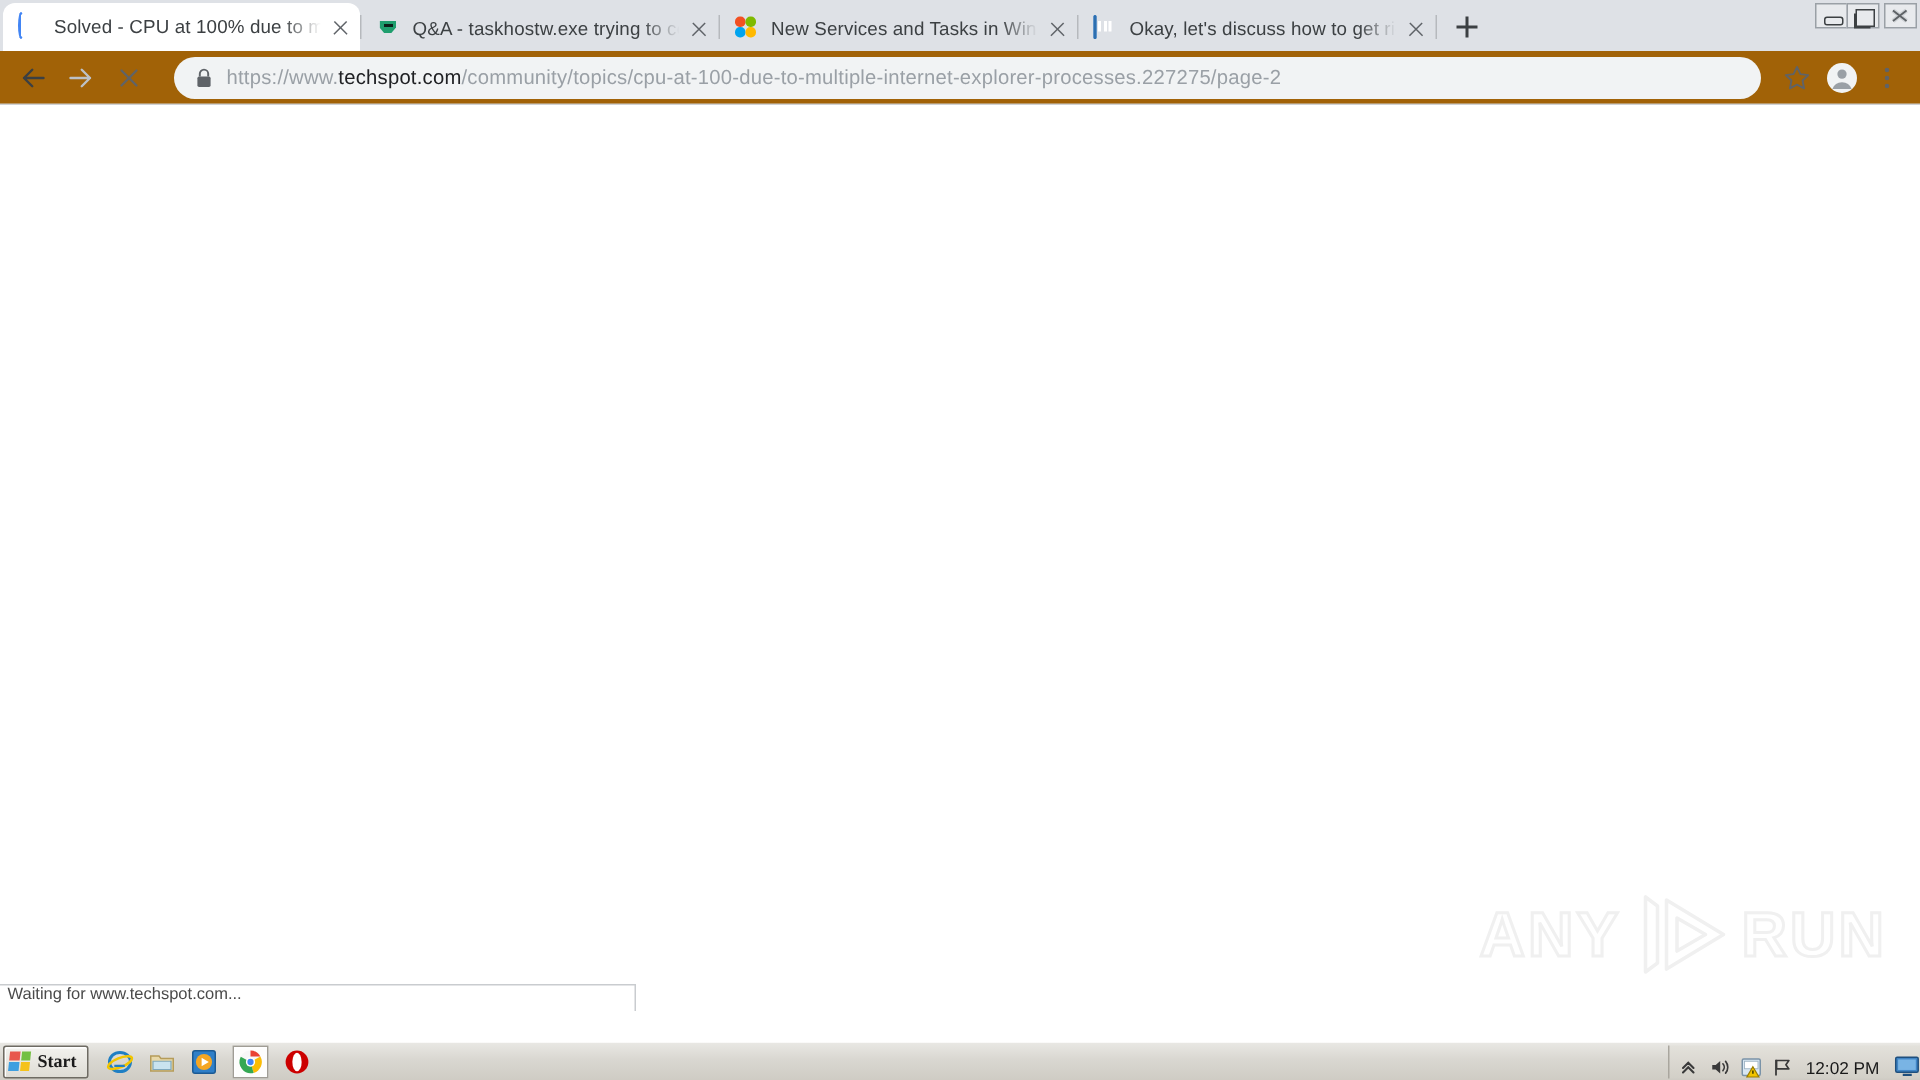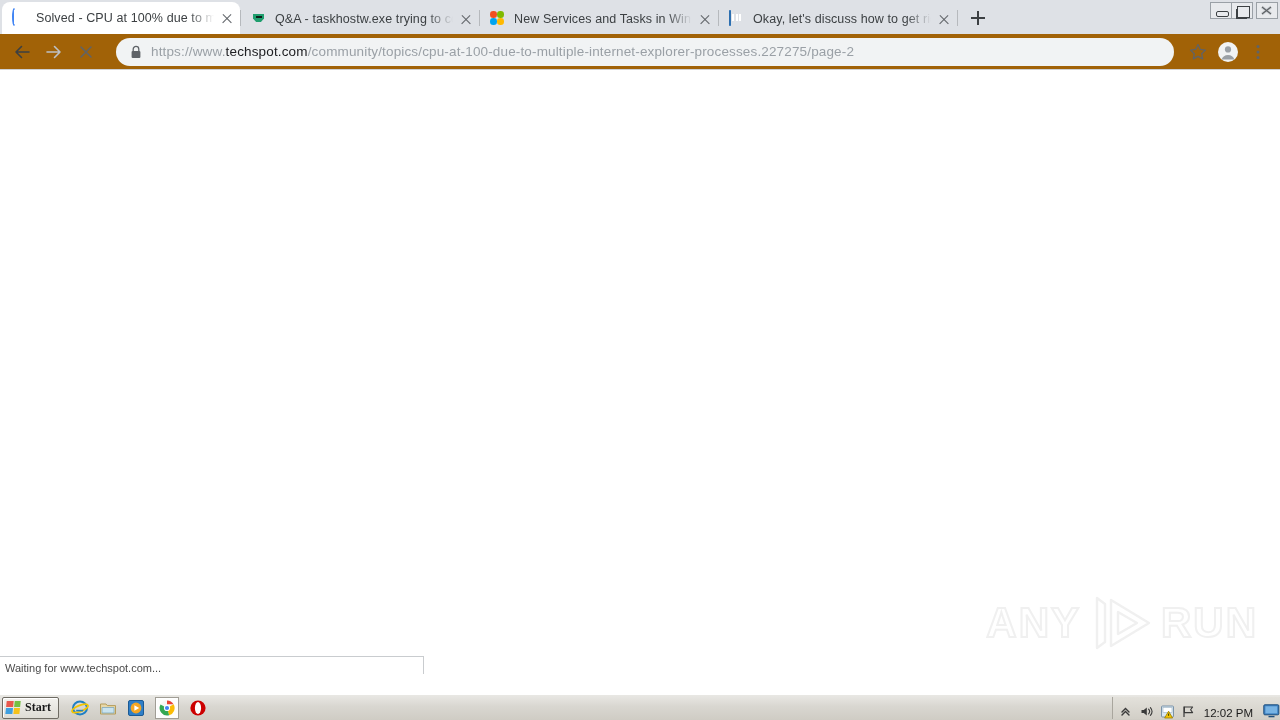--- a/index.html
+++ b/index.html
@@ -273,21 +273,21 @@
 
   
   #status-bubble {
     position: absolute;
     left: 0; bottom: 0;
     width: 424px; height: 18px;
     background: #ffffff;
     border: 1px solid #c9cccf;
     border-left: none; border-bottom: none;
     display: flex;
-    align-items: flex-end;
+    align-items: flex-start;
     padding-left: 5px;
     font-size: 11px;
     color: #4a4a4a;
   }
 
   
   #taskbar {
     position: absolute;
     left: 0; top: 694px;
     width: 1280px; height: 26px;

